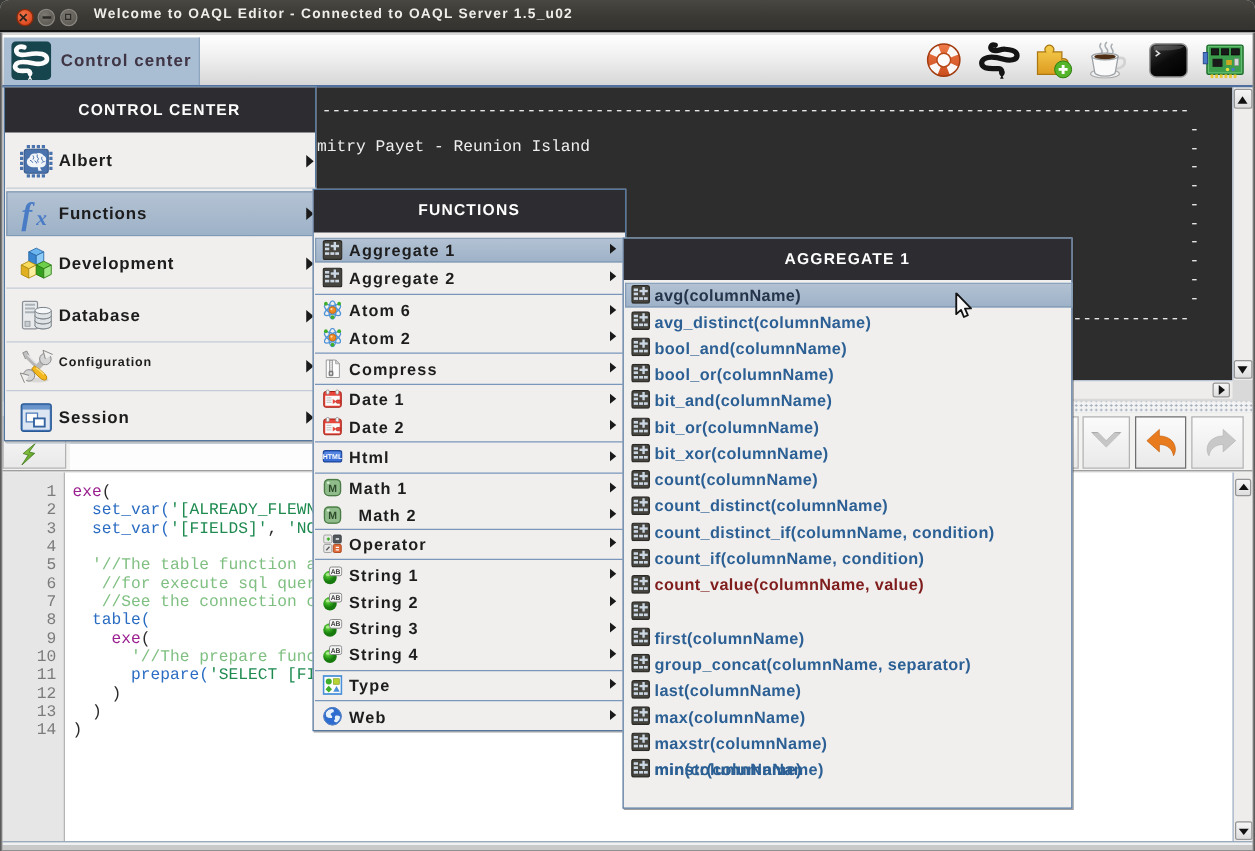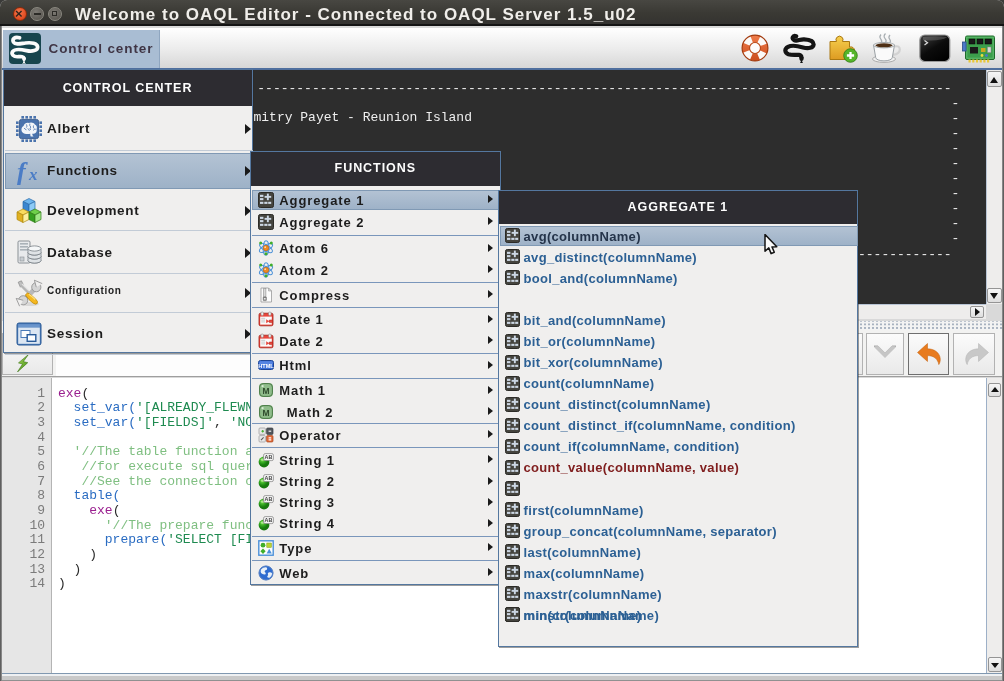--- a/index.html
+++ b/index.html
@@ -1,20 +1,20 @@
 <!DOCTYPE html>
 <html><head><meta charset="utf-8"><style>
 *{margin:0;padding:0;box-sizing:border-box}
 html,body{width:1004px;height:681px;background:#3b3b39;overflow:hidden}
 body{font-family:"Liberation Sans",sans-serif;position:relative}
 .abs{position:absolute}
 #win{position:absolute;left:0;top:0;width:1004px;height:681px;background:#d9d9d9;border-radius:7px 7px 0 0}
 #titlebar{position:absolute;left:0;top:0;width:1004px;height:26px;background:linear-gradient(#484742,#3a3934 55%,#343330);border-radius:7px 7px 0 0;border-bottom:2px solid #141414}
 .tbtn{position:absolute;top:7px;width:14px;height:14px;border-radius:50%;}
-#title{position:absolute;left:75px;top:5px;font-size:17px;font-weight:bold;color:#f0eeea;letter-spacing:1px}
+#title{position:absolute;left:75px;top:5px;font-size:11px;font-weight:bold;color:#f0eeea;letter-spacing:1px}
 #toolbar{position:absolute;left:0;top:28px;width:1004px;height:40px;background:linear-gradient(#ffffff,#ebebeb 55%,#d7d7d7)}
 #cctab{position:absolute;left:3px;top:30px;width:156.5px;height:38px;background:#a9bdd3;border-right:1px solid #8fa6c0}
 #cctab .lbl{position:absolute;left:45.5px;top:11px;font-size:13.5px;font-weight:bold;color:#3f3545;letter-spacing:0.9px}
 #contentline{position:absolute;left:0;top:68px;width:1004px;height:2px;background:#4f6f9e}
 #term{position:absolute;left:253px;top:70px;width:732.5px;height:234px;background:#2d2d2d;overflow:hidden}
 #term pre{position:absolute;left:-3.5px;top:10.5px;font-family:"Liberation Mono",monospace;font-size:13px;line-height:15.1px;color:#efefef}
 .sbv{position:absolute;background:#eeedec}
 .sbbtn{position:absolute;background:linear-gradient(#f6f6f6,#dedede);border:1px solid #959595;border-radius:2px}
 .tri{position:absolute;width:0;height:0;border-style:solid}
 .dots{position:absolute;left:2px;top:320px;width:1000px;height:10px;background-image:radial-gradient(#a8b2c0 0.8px,transparent 1px);background-size:4px 3.6px;background-position:1px 1.6px;background-color:#f3f3f3;border-top:1px solid #d8d8d8}
@@ -622,20 +622,35 @@
 <rect x="2" y="6.1" width="3.4" height="2.1"></rect>
 <rect x="2" y="9.8" width="3.4" height="2.1"></rect>
 <rect x="6.3" y="9.8" width="3.2" height="2.1"></rect>
 <rect x="10.2" y="9.8" width="3" height="2.1"></rect>
 <rect x="8.9" y="1.6" width="1.9" height="6.6"></rect>
 <rect x="6.6" y="3.9" width="6.6" height="1.9"></rect>
 </g>
           </svg></span>
 <span class="abs" style="left:24px;top:3px;font-size:13px;letter-spacing:0.3px;color:#2c6094">avg_distinct(columnName)</span>
       </div>
+<div class="mitem" style="top:98.40999999999997px;width:358.5px;height:20px">
+<span class="abs" style="left:5px;top:2.5px"><svg width="15" height="15" viewBox="0 0 15 15" style="">
+            <rect x="0.5" y="0.5" width="14" height="14" rx="1.8" fill="#45443e" stroke="#2c2b27"></rect>
+<g fill="#ccd7e4">
+<rect x="2" y="2.8" width="3.4" height="2.1"></rect>
+<rect x="2" y="6.1" width="3.4" height="2.1"></rect>
+<rect x="2" y="9.8" width="3.4" height="2.1"></rect>
+<rect x="6.3" y="9.8" width="3.2" height="2.1"></rect>
+<rect x="10.2" y="9.8" width="3" height="2.1"></rect>
+<rect x="8.9" y="1.6" width="1.9" height="6.6"></rect>
+<rect x="6.6" y="3.9" width="6.6" height="1.9"></rect>
+</g>
+          </svg></span>
+<span class="abs" style="left:24px;top:3px;font-size:13px;letter-spacing:0.3px;color:#2c6094">bool_or(columnName)</span>
+      </div>
 <div class="mitem" style="top:119.48000000000002px;width:358.5px;height:20px">
 <span class="abs" style="left:5px;top:2.5px"><svg width="15" height="15" viewBox="0 0 15 15" style="">
             <rect x="0.5" y="0.5" width="14" height="14" rx="1.8" fill="#45443e" stroke="#2c2b27"></rect>
 <g fill="#ccd7e4">
 <rect x="2" y="2.8" width="3.4" height="2.1"></rect>
 <rect x="2" y="6.1" width="3.4" height="2.1"></rect>
 <rect x="2" y="9.8" width="3.4" height="2.1"></rect>
 <rect x="6.3" y="9.8" width="3.2" height="2.1"></rect>
 <rect x="10.2" y="9.8" width="3" height="2.1"></rect>
 <rect x="8.9" y="1.6" width="1.9" height="6.6"></rect>

